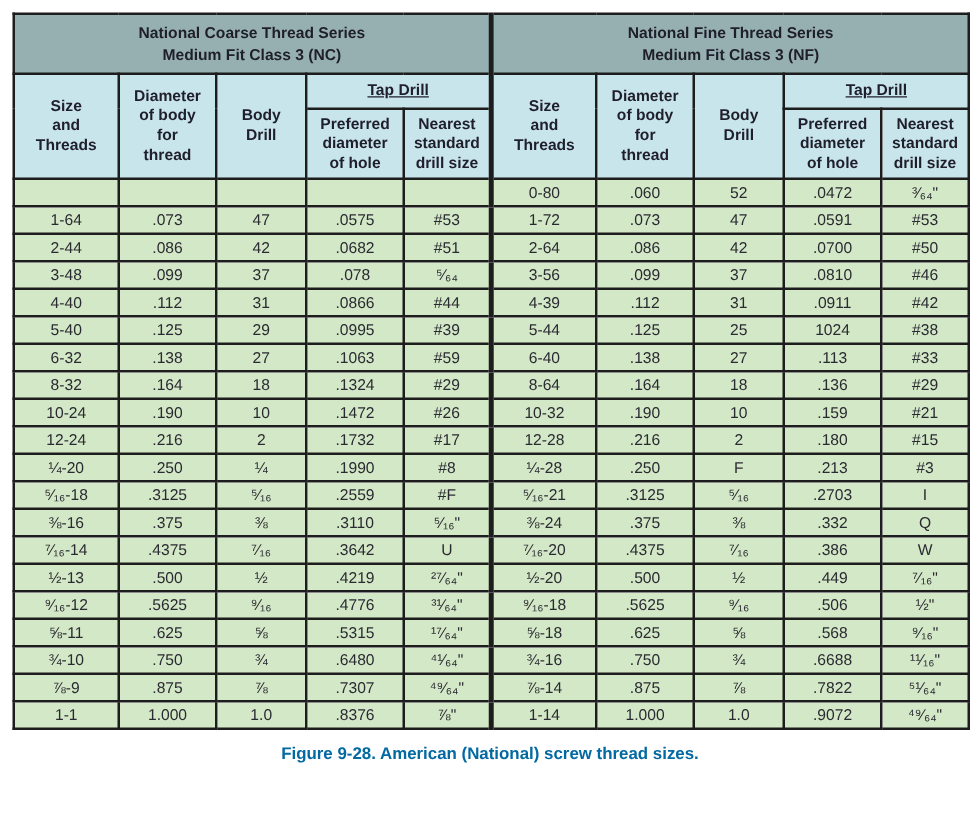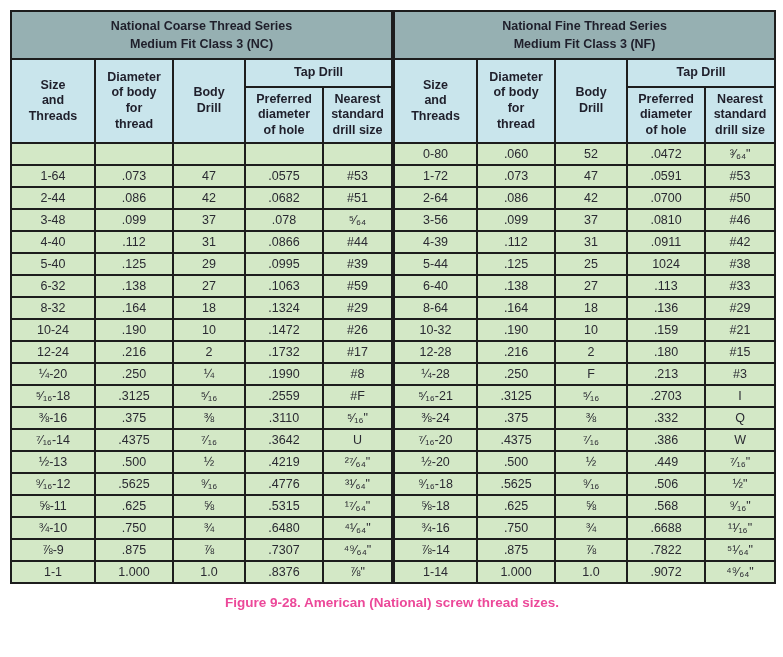--- a/index.html
+++ b/index.html
@@ -39,36 +39,36 @@
     color: #1f1f2b;
   }
   th.ch {
     background: var(--header, #c9e5ec);
     font-weight: bold;
     font-size: 12.5px;
     white-space: pre-line;
     line-height: 1.25;
     color: #1f1f2b;
   }
-  tr.tier1 th.tap { height: 26px; }
+  tr.tier1 th.tap { height: 26px; text-decoration: underline; }
   tr.tier2 th { height: 54px; }
   td {
     background: var(--row, #d3e8c6);
     height: 20px;
     font-size: 12.5px;
     line-height: 1;
     color: #2a2a32;
   }
   .mid { border-right-width: 4px; }
   .caption {
     width: 764px;
     text-align: center;
     font-size: 13.5px;
     font-weight: bold;
-    color: #ec4899;
+    color: #0369a1;
     margin-top: 11px;
   }
 </style>
 </head>
 <body>
 
 <div class="page">
   <table class="thread-table">
     <colgroup>
       <col style="width:84px">

